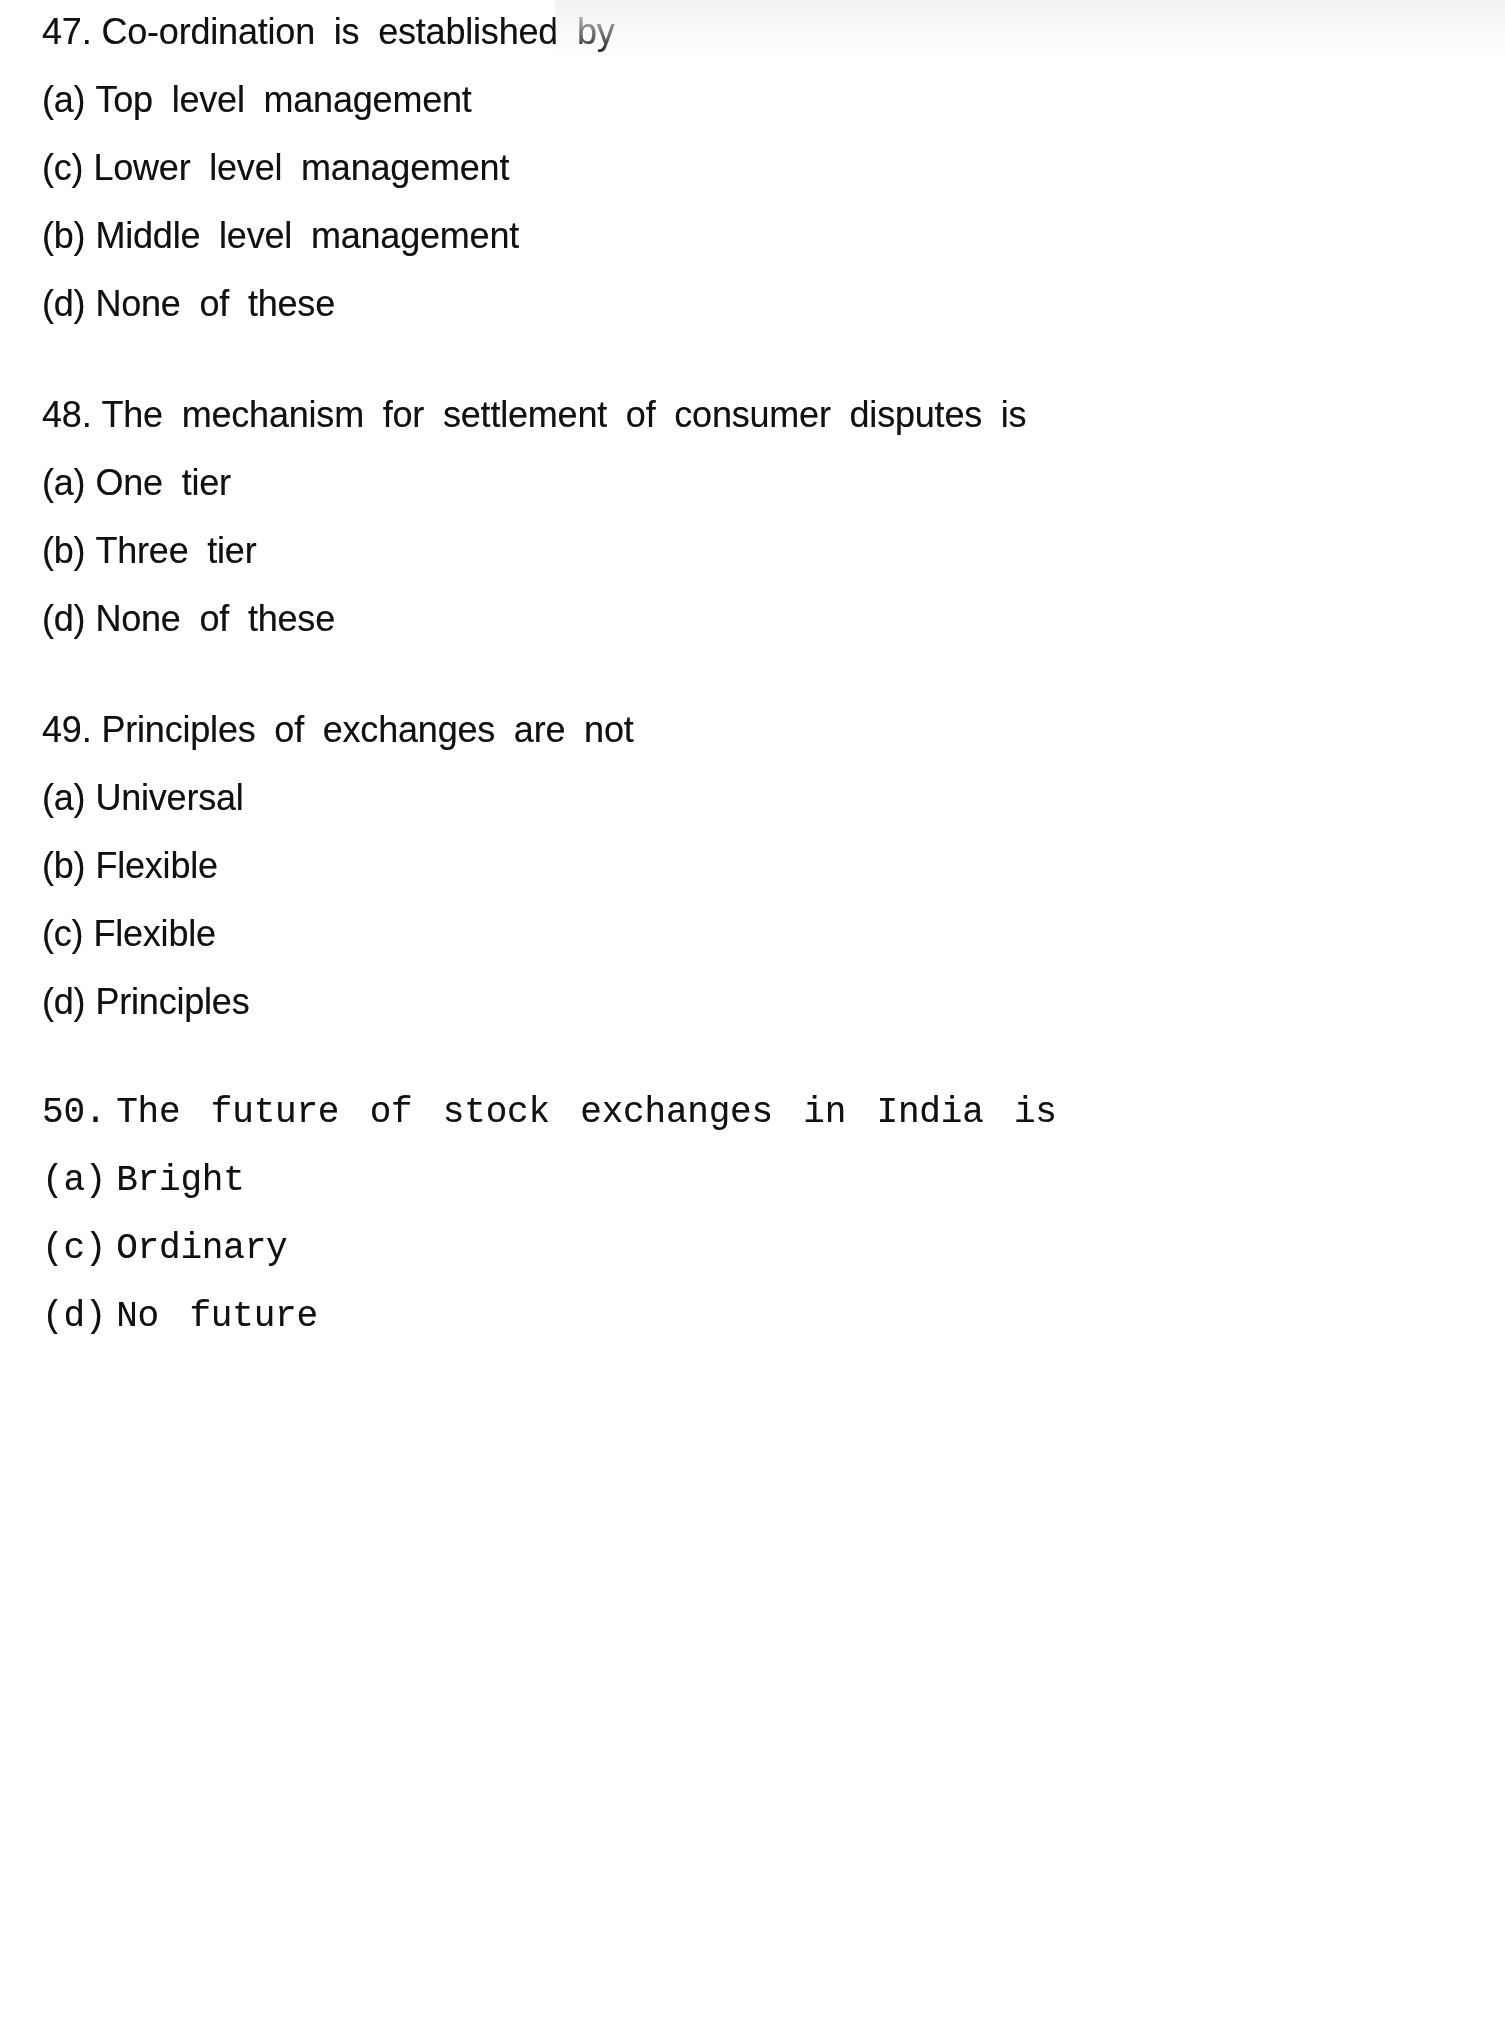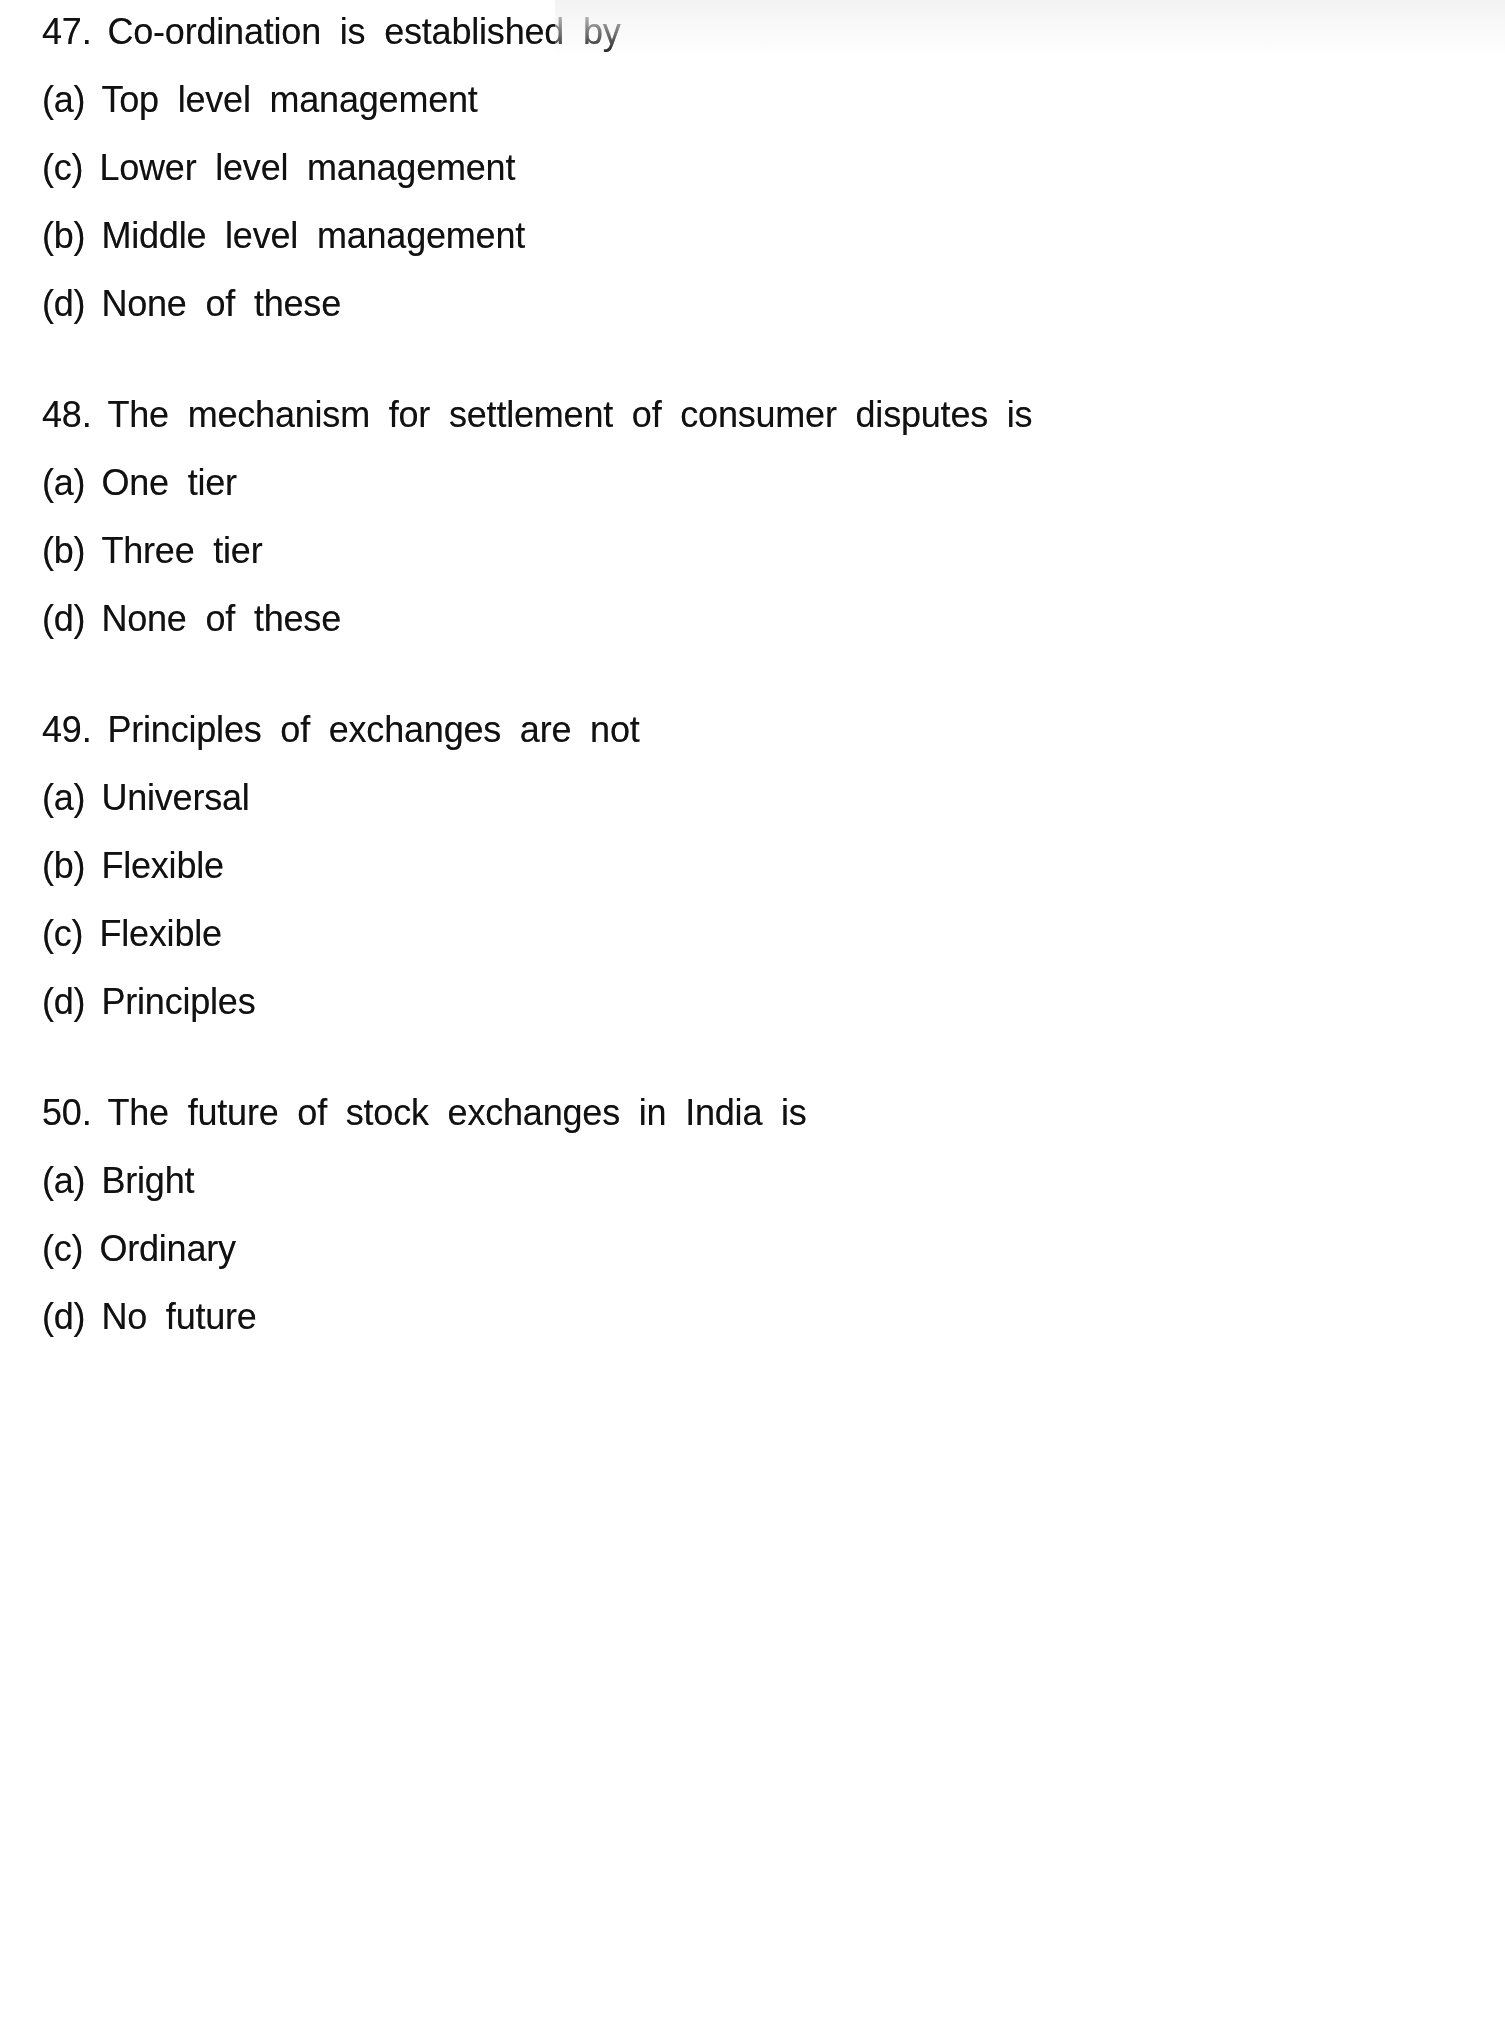--- a/index.html
+++ b/index.html
@@ -38,24 +38,25 @@
     letter-spacing: -0.2px;
     word-spacing: 9px;
     white-space: nowrap;
     text-shadow: 0 0 0.5px rgba(0,0,0,0.45); 
   }
   .q-block {
     margin-bottom: 67px;          
   }
   .q-block:last-child {
     margin-bottom: 0;
+    font-family: Liberation Mono, monospace;
   }
   .num, .olabel {
     display: inline-block;
-    margin-right: 16px;
+    margin-right: 10px;
   }
 </style>
 </head>
 <body>
 
 <div class="page">
   <div class="scan-band"></div>
 
   <div class="q-block">
     <div class="line">

